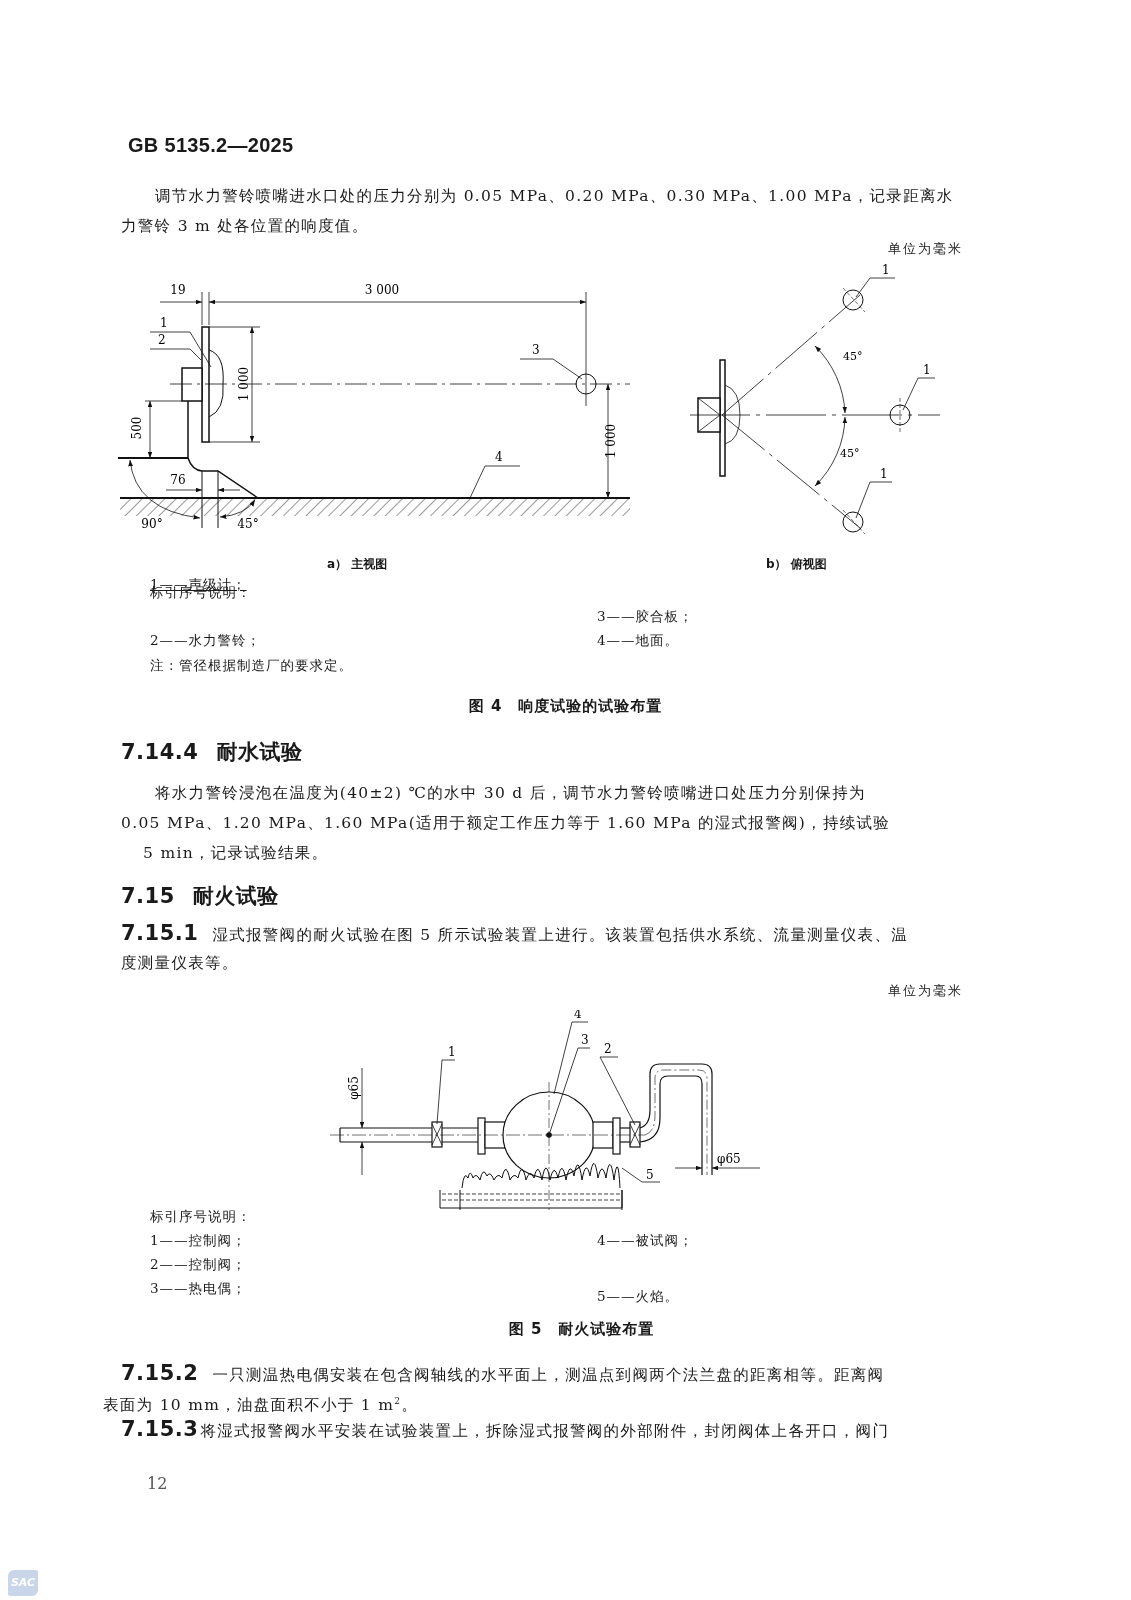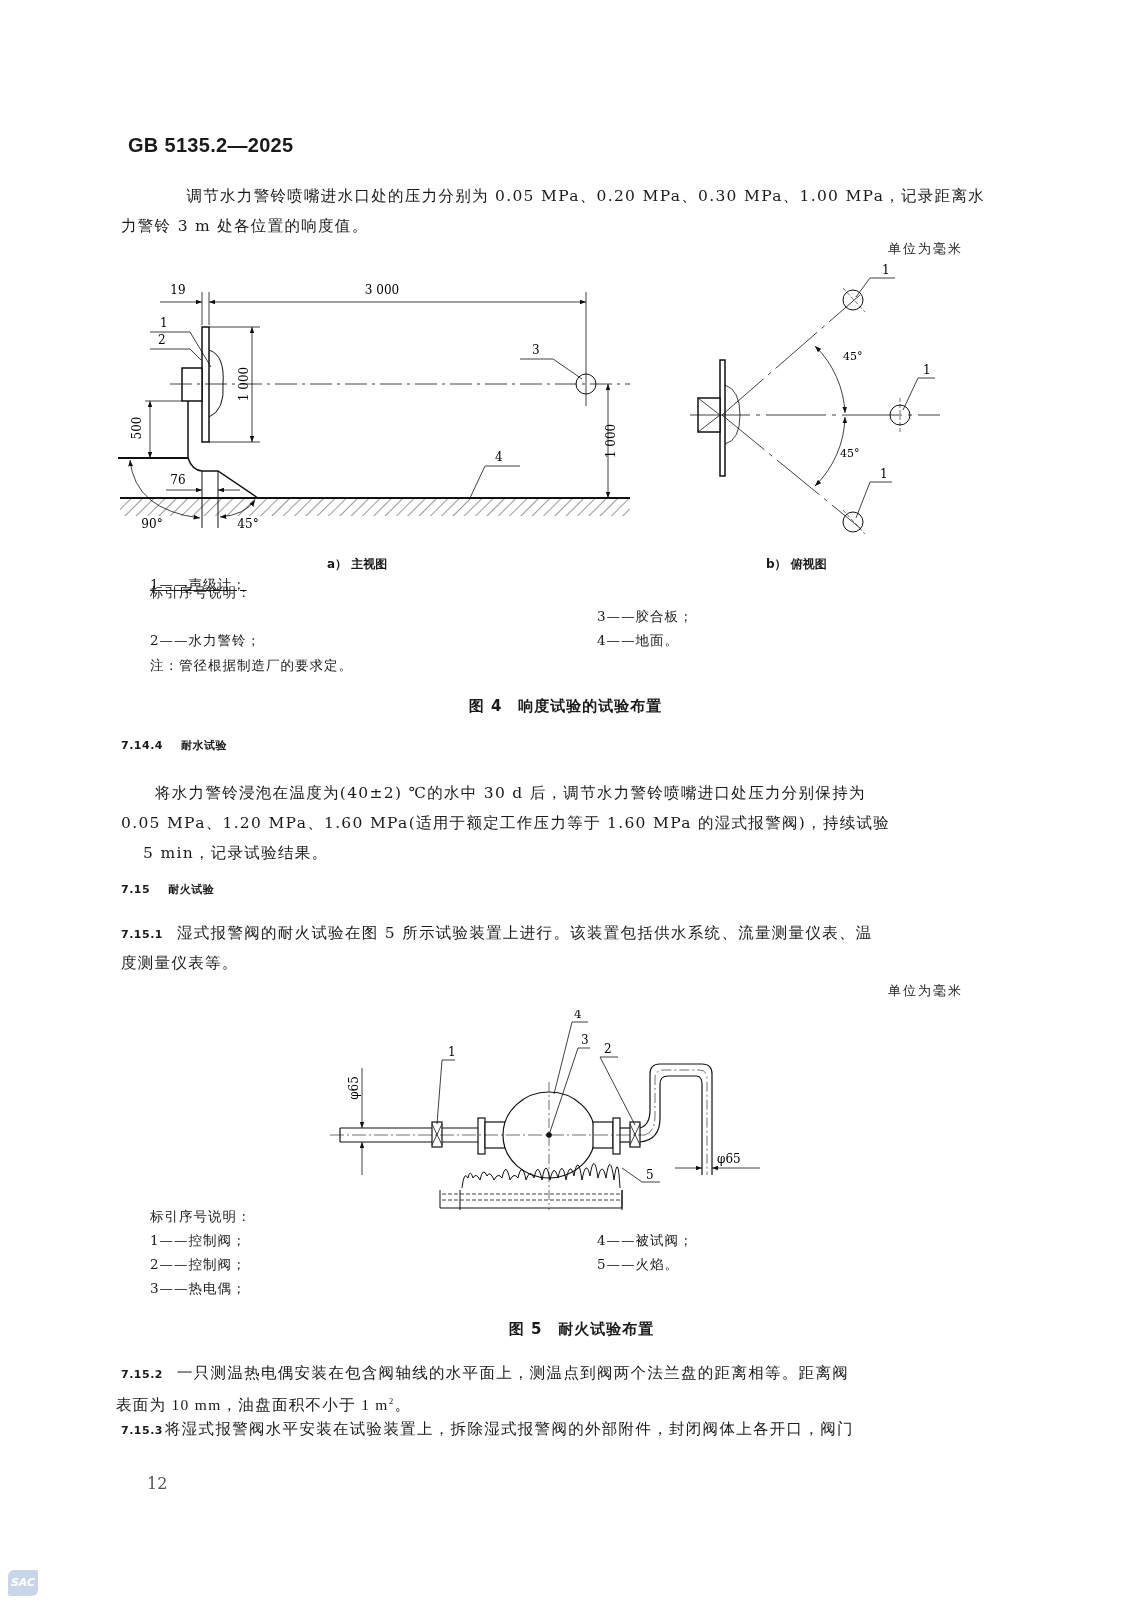--- a/index.html
+++ b/index.html
@@ -5,33 +5,33 @@
   html, body { margin: 0; padding: 0; background: #ffffff; }
   body { width: 1131px; height: 1600px; position: relative; overflow: hidden;
          font-family: "DejaVu Serif", "Liberation Serif", serif; color: #1a1a1a; }
   .abs { position: absolute; }
   .hdr { left: 128px; top: 134px; font-family: "Liberation Sans", sans-serif; font-size: 20px; font-weight: bold; letter-spacing: 0.3px; }
   .para { font-size: 15.5px; line-height: 30px; letter-spacing: 1.3px; }
   .unit { font-size: 13px; letter-spacing: 2px; }
   .sub { font-size: 12px; font-weight: bold; font-family: "DejaVu Sans", "Liberation Sans", sans-serif; }
   .legend { font-size: 13.5px; line-height: 24px; letter-spacing: 1px; }
   .caption { font-size: 15px; font-weight: bold; font-family: "DejaVu Sans", "Liberation Sans", sans-serif; letter-spacing: 1px; }
-  .sect { font-size: 11px; font-weight: bold; font-family: "DejaVu Sans", "Liberation Sans", sans-serif; letter-spacing: 0.5px; }
+  .sect { font-size: 21px; font-weight: bold; font-family: "DejaVu Sans", "Liberation Sans", sans-serif; letter-spacing: 0.5px; }
   .sect .num { display: inline-block; margin-right: 18px; font-weight: bold; }
   .pageno { font-size: 16px; color: #555; }
   .logo { left: 8px; top: 1570px; width: 30px; height: 26px; background: #c9d6ea; border-radius: 6px 2px 6px 2px;
           color: #fff; font: italic bold 11px "DejaVu Sans", sans-serif; text-align: center; line-height: 26px; }
   svg text { font-family: "DejaVu Serif", "Liberation Serif", serif; }
 </style>
 </head>
 <body>
 
 <div class="abs hdr">GB 5135.2—2025</div>
 
-<div class="abs para" style="left:155px; top:181px; width:830px;text-align:right;">调节水力警铃喷嘴进水口处的压力分别为 0.05 MPa、0.20 MPa、0.30 MPa、1.00 MPa，记录距离水</div>
+<div class="abs para" style="left:155px; top:181px; width:830px;">调节水力警铃喷嘴进水口处的压力分别为 0.05 MPa、0.20 MPa、0.30 MPa、1.00 MPa，记录距离水</div>
 <div class="abs para" style="left:121px; top:211px; width:860px;">力警铃 3 m 处各位置的响度值。</div>
 
 <div class="abs unit" style="left:888px; top:240px;">单位为毫米</div>
 
 <svg class="abs" style="left:110px; top:270px;" width="520" height="260" viewBox="0 0 520 260">
   <defs>
     <pattern id="hatch" width="8" height="8" patternUnits="userSpaceOnUse" patternTransform="rotate(45)">
       <line x1="0" y1="0" x2="0" y2="8" stroke="#333" stroke-width="1"></line>
     </pattern>
     <marker id="arr" markerWidth="8" markerHeight="6" refX="8" refY="3" orient="auto">
@@ -251,28 +251,28 @@
   <line x1="202" y1="18" x2="222" y2="32" stroke="#111" stroke-width="0.8"></line>
   <line x1="222" y1="32" x2="240" y2="32" stroke="#111" stroke-width="0.8"></line>
   <text x="226" y="29" font-size="12">5</text>
 </svg>
 
 <div class="abs legend" style="left:150px; top:1204px;">标引序号说明：</div>
 <div class="abs legend" style="left:150px; top:1228px;">1——控制阀；</div>
 <div class="abs legend" style="left:150px; top:1252px;">2——控制阀；</div>
 <div class="abs legend" style="left:150px; top:1276px;">3——热电偶；</div>
 <div class="abs legend" style="left:597px; top:1228px;">4——被试阀；</div>
-<div class="abs legend" style="left:597px; top:1252px;text-align:right;">5——火焰。</div>
+<div class="abs legend" style="left:597px; top:1284px;text-align:right;">5——火焰。</div>
 
 <div class="abs caption" style="left:0; width:1131px; text-align:center; top:1320px;padding-left:16px;">图 5　耐火试验布置</div>
 
 <div class="abs para" style="left:121px; top:1358px; width:860px;">
   <span class="sect" style="position:static; margin-right:14px;">7.15.2</span><span>一只测温热电偶安装在包含阀轴线的水平面上，测温点到阀两个法兰盘的距离相等。距离阀</span>
 </div>
-<div class="abs para" style="left:116px; top:1386px; width:860px;font-family:Liberation Serif, serif;">
+<div class="abs para" style="left:103px; top:1386px; width:860px;">
   <span>表面为 10 mm，油盘面积不小于 1 m</span><sup style="font-size:9px;">2</sup><span>。</span>
 </div>
 
 <div class="abs para" style="left:121px; top:1414px; width:860px;">
   <span class="sect" style="position:static; margin-right:2px;">7.15.3</span><span>将湿式报警阀水平安装在试验装置上，拆除湿式报警阀的外部附件，封闭阀体上各开口，阀门</span>
 </div>
 
 <div class="abs pageno" style="left:147px; top:1474px;">12</div>
 <div class="abs logo">SAC</div>
 

